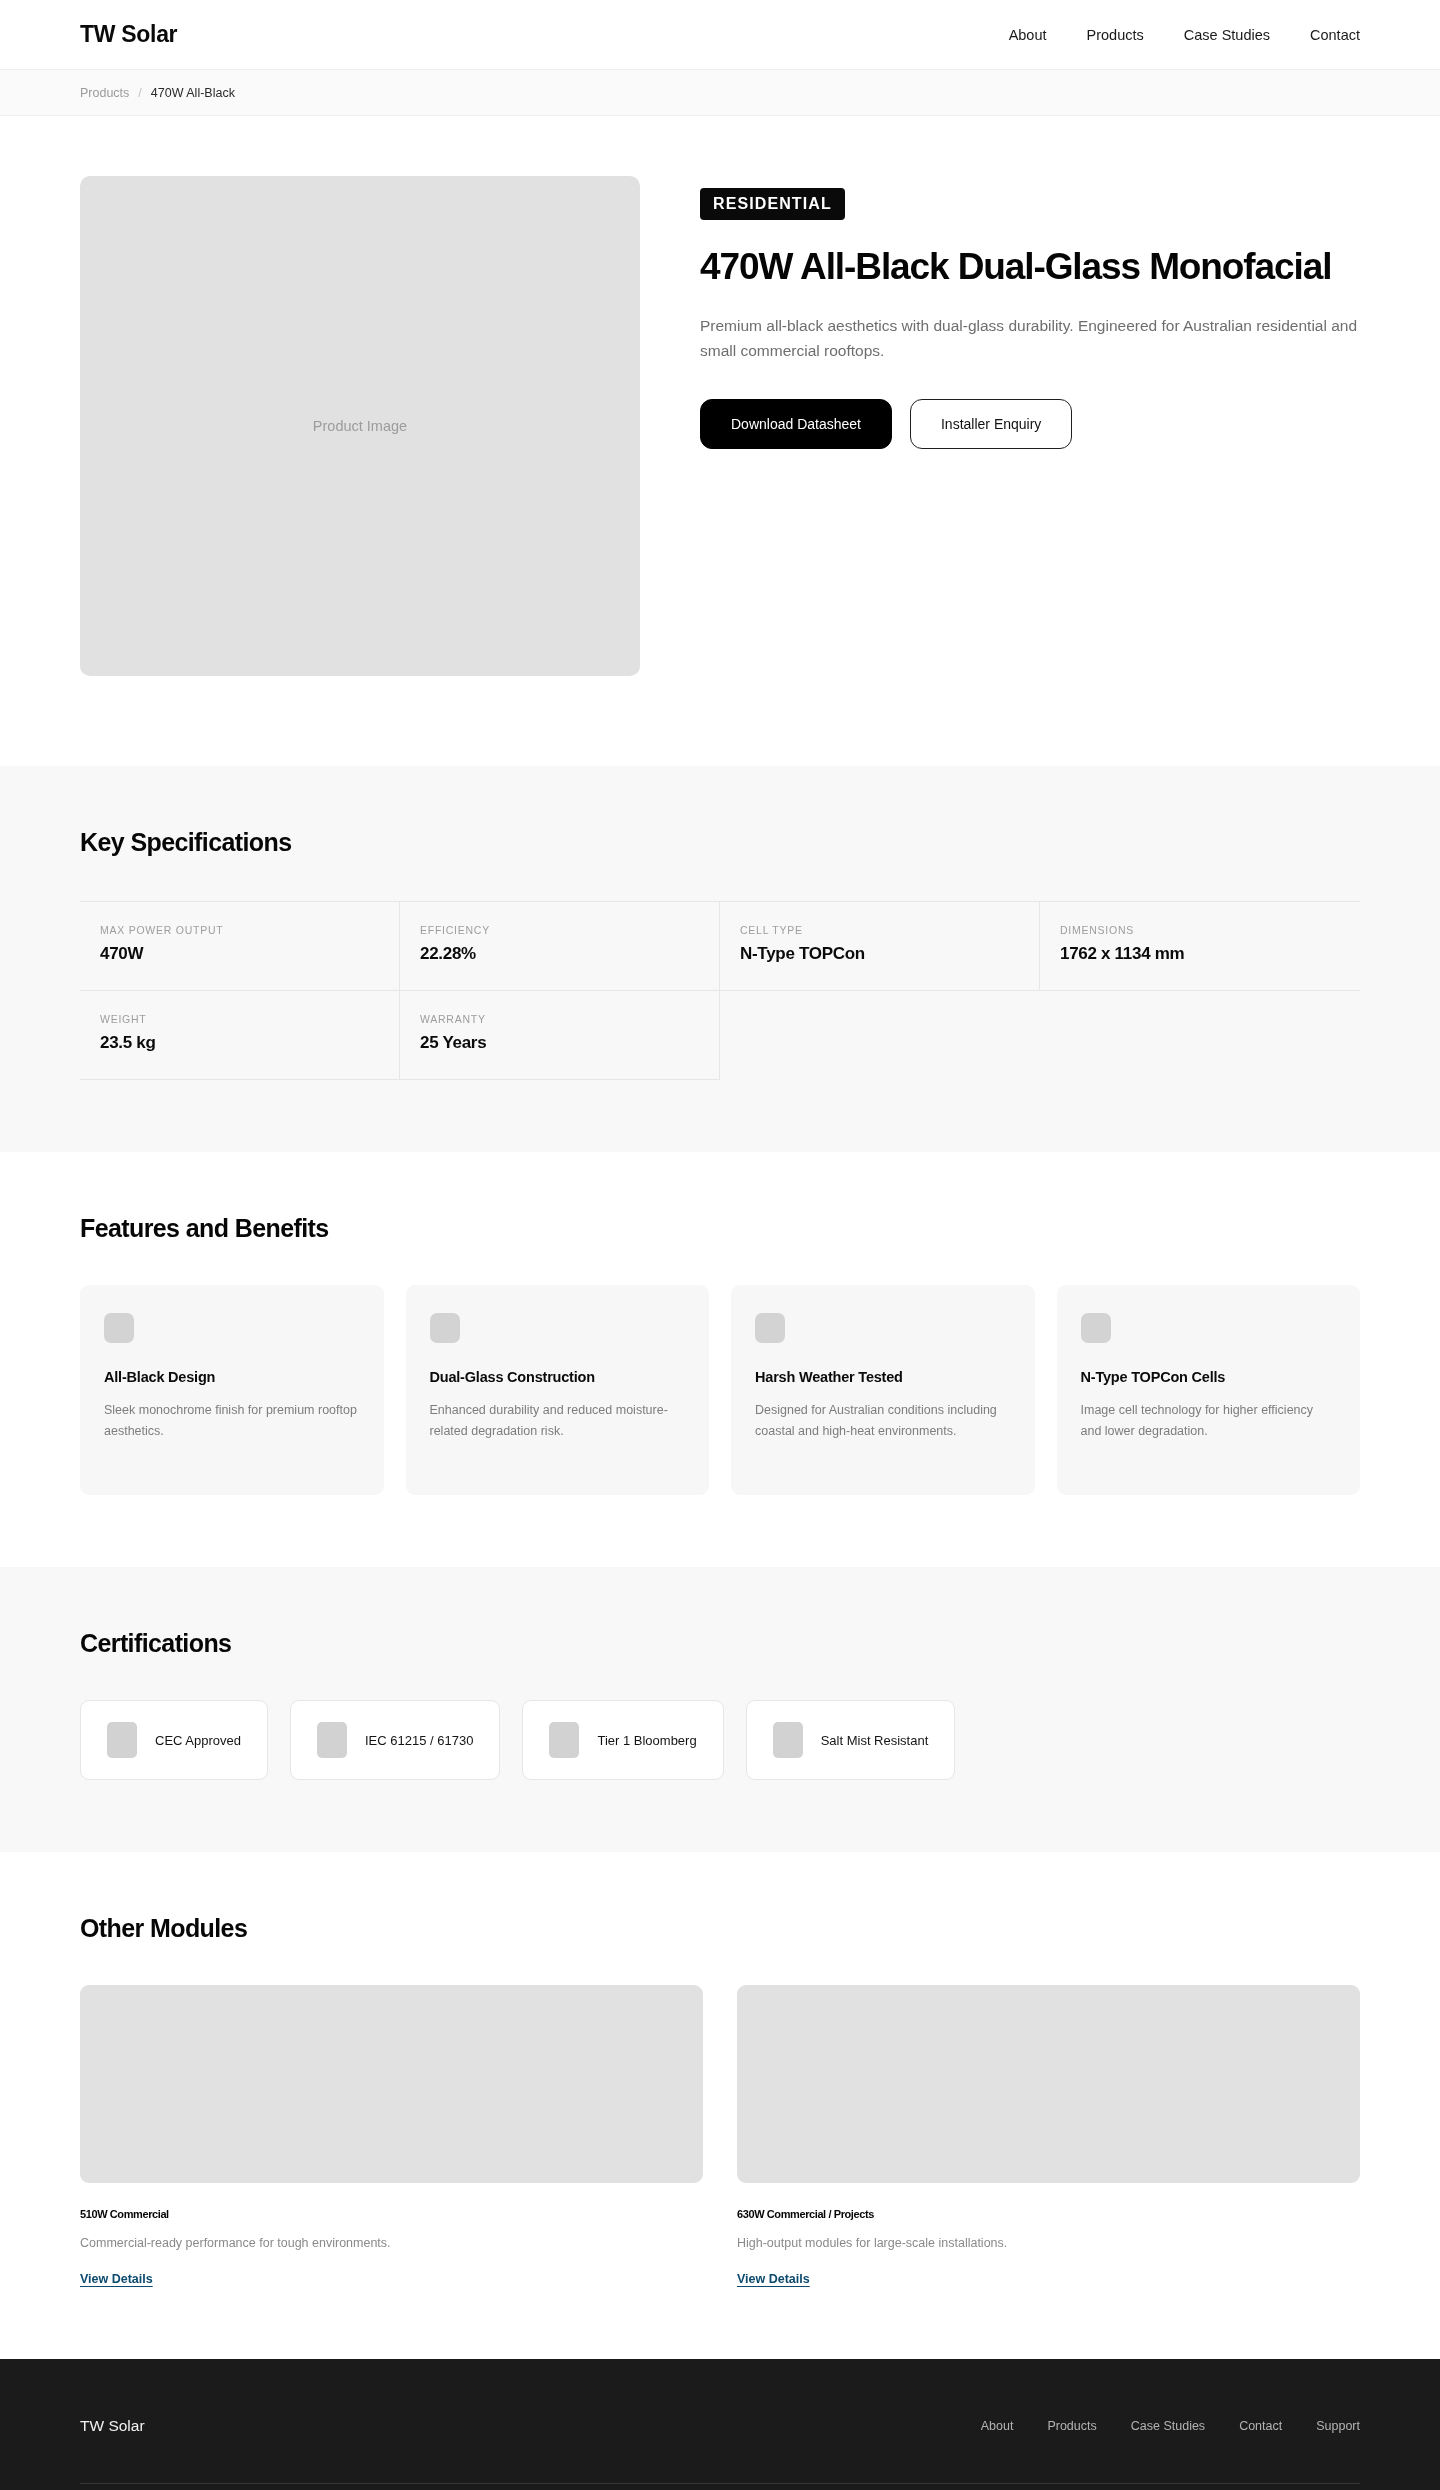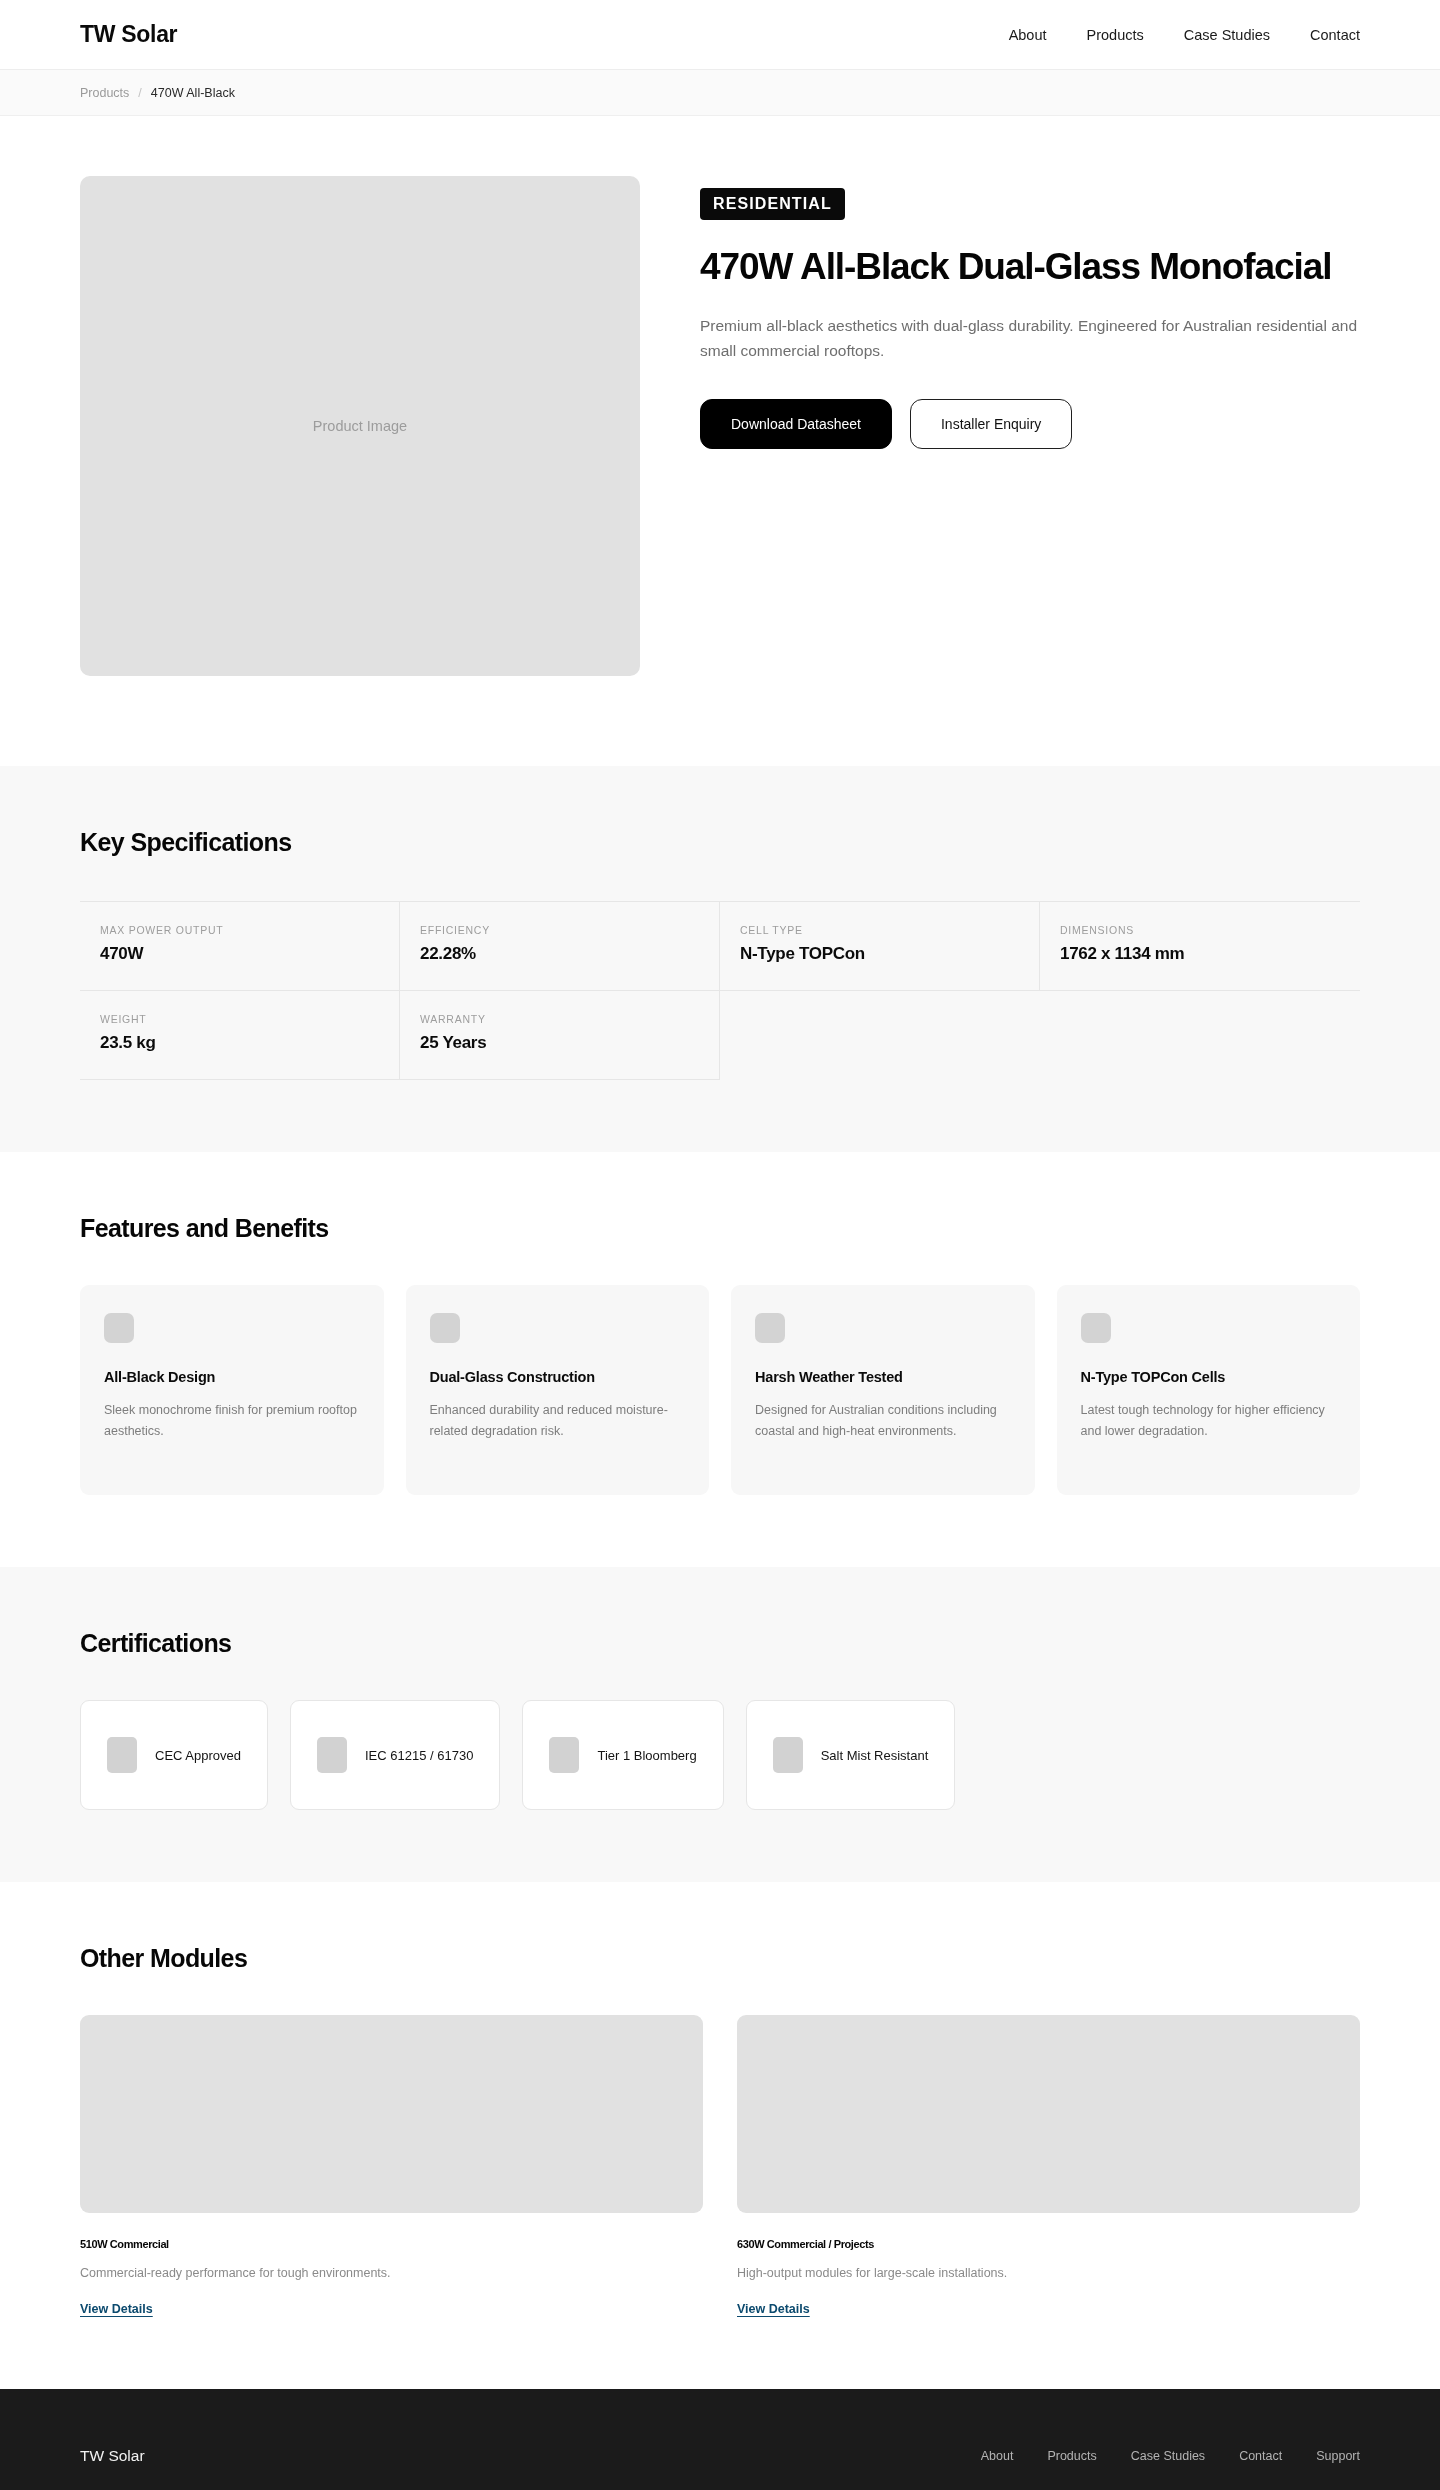--- a/index.html
+++ b/index.html
@@ -205,21 +205,21 @@
   .cert-row {
     margin-top: 42px;
     display: flex;
     gap: 22px;
     flex-wrap: wrap;
   }
   .cert-card {
     background: #ffffff;
     border: 1px solid #e6e6e6;
     border-radius: 9px;
-    padding: 36px 26px;
+    padding: 21px 26px;
     display: flex;
     align-items: center;
     gap: 18px;
     min-height: 76px;
   }
   .cert-icon {
     width: 30px;
     height: 36px;
     background: #d2d2d2;
     border-radius: 5px;
@@ -376,21 +376,21 @@
         <div class="feature-text">Enhanced durability and reduced moisture-related degradation risk.</div>
       </div>
       <div class="feature-card">
         <div class="feature-icon"></div>
         <div class="feature-name">Harsh Weather Tested</div>
         <div class="feature-text">Designed for Australian conditions including coastal and high-heat environments.</div>
       </div>
       <div class="feature-card">
         <div class="feature-icon"></div>
         <div class="feature-name">N-Type TOPCon Cells</div>
-        <div class="feature-text">Latest tough technology for higher efficiency and lower degradation.</div>
+        <div class="feature-text">Image cell technology for higher efficiency and lower degradation.</div>
       </div>
     </div>
   </section>
 
   <section class="section section-gray">
     <h2 class="section-title">Certifications</h2>
     <div class="cert-row">
       <div class="cert-card">
         <div class="cert-icon"></div>
         <div class="cert-label">CEC Approved</div>

